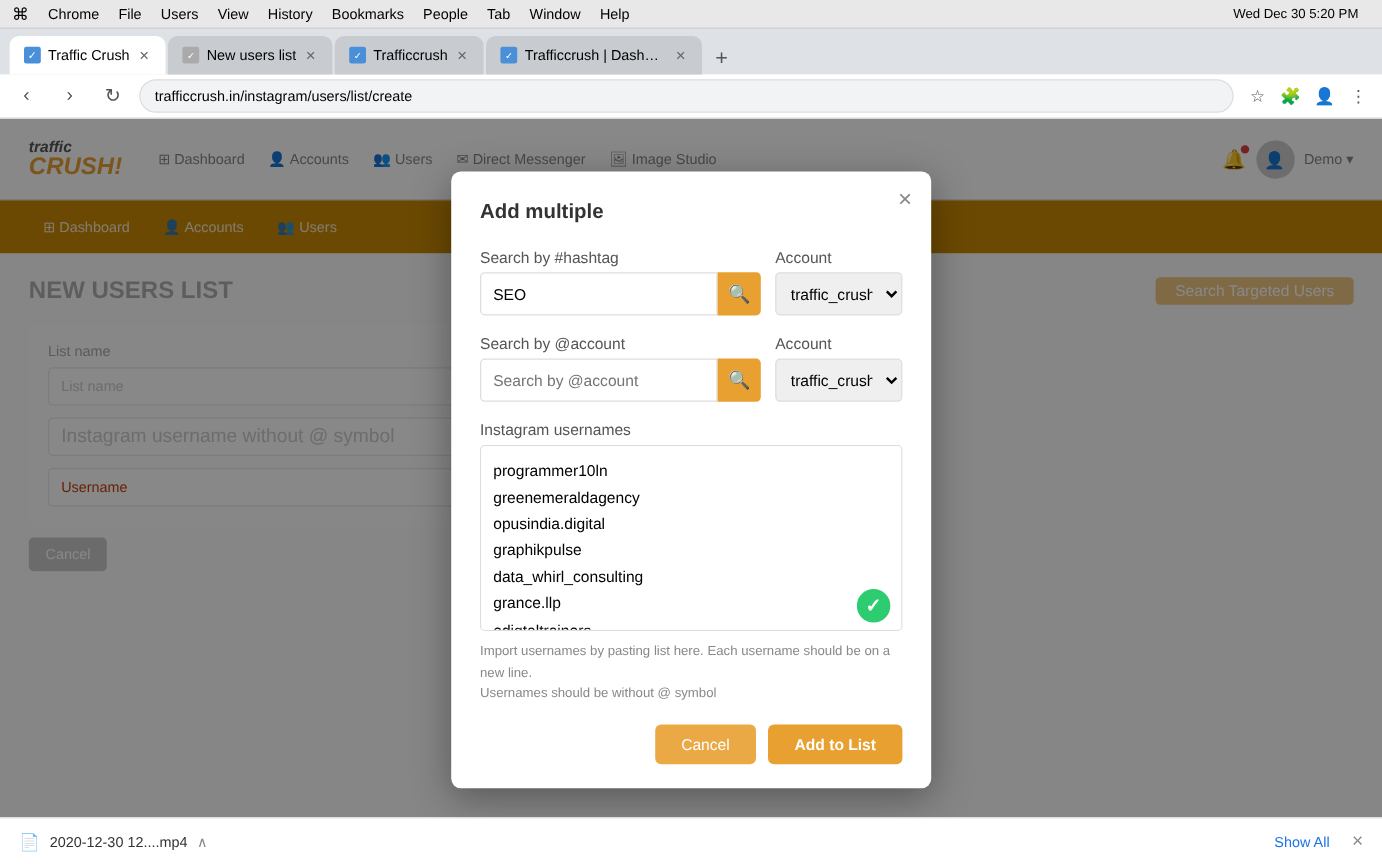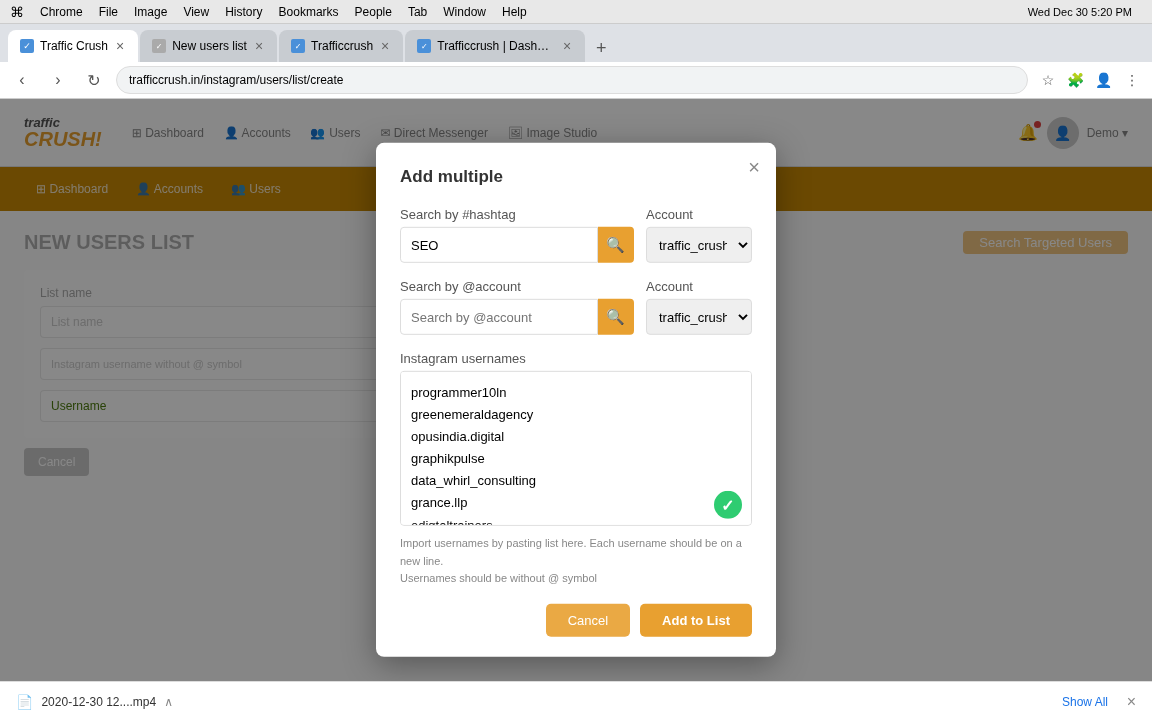--- a/index.html
+++ b/index.html
@@ -112,21 +112,21 @@
 </head>
 <body>
 
 <div class="full-layout">
 
   <div class="menubar">
     <div class="menubar-left">
       <span class="apple-icon">⌘</span>
       <span class="menubar-item">Chrome</span>
       <span class="menubar-item">File</span>
-      <span class="menubar-item">Image</span>
+      <span class="menubar-item">Users</span>
       <span class="menubar-item">View</span>
       <span class="menubar-item">History</span>
       <span class="menubar-item">Bookmarks</span>
       <span class="menubar-item">People</span>
       <span class="menubar-item">Tab</span>
       <span class="menubar-item">Window</span>
       <span class="menubar-item">Help</span>
     </div>
     <div class="menubar-right">
       <span>Wed Dec 30  5:20 PM</span>
@@ -200,22 +200,22 @@
         <span style="color:rgba(255,255,255,0.8); font-size:12px; padding:0 12px;">⊞ Dashboard</span>
         <span style="color:rgba(255,255,255,0.8); font-size:12px; padding:0 12px;">👤 Accounts</span>
         <span style="color:rgba(255,255,255,0.8); font-size:12px; padding:0 12px;">👥 Users</span>
       </div>
 
       <div style="padding:20px 24px; position:relative;">
         <div style="font-size:20px; font-weight:700; color:rgba(60,60,60,0.4); margin-bottom:16px;">NEW USERS LIST</div>
         <div style="background:rgba(255,255,255,0.5); border-radius:4px; padding:16px; margin-bottom:10px; max-width:500px;">
           <div style="font-size:12px; color:#aaa; margin-bottom:6px;">List name</div>
           <div style="height:32px; border:1px solid rgba(200,200,200,0.4); border-radius:4px; margin-bottom:10px; background:rgba(255,255,255,0.4); display:flex; align-items:center; padding:0 10px; color:#ccc; font-size:12px;">List name</div>
-          <div style="height:32px; border:1px solid rgba(200,200,200,0.4); border-radius:4px; margin-bottom:10px; background:rgba(255,255,255,0.4); display:flex; align-items:center; padding:0 10px; color:#ccc; font-size:11px;">Instagram username without @ symbol</div>
-          <div style="height:32px; border:1px solid rgba(200,200,200,0.4); border-radius:4px; background:rgba(255,255,255,0.4); display:flex; align-items:center; padding:0 10px; color:#4d7c0f; font-size:12px;">Username</div>
+          <div style="height:32px; border:1px solid rgba(200,200,200,0.4); border-radius:4px; margin-bottom:10px; background:rgba(255,255,255,0.4); display:flex; align-items:center; padding:0 10px; color:#ccc; font-size:16px;">Instagram username without @ symbol</div>
+          <div style="height:32px; border:1px solid rgba(200,200,200,0.4); border-radius:4px; background:rgba(255,255,255,0.4); display:flex; align-items:center; padding:0 10px; color:#c2410c; font-size:12px;">Username</div>
         </div>
         <button style="position:absolute; right:24px; top:20px; background:rgba(232,160,48,0.6); color:#fff; border:none; border-radius:4px; padding:4px 16px; font-size:13px;">Search Targeted Users</button>
         <div style="display:flex; gap:10px; margin-top:10px;">
           <button style="background:rgba(150,150,150,0.5); color:#fff; border:none; border-radius:4px; padding:7px 14px; font-size:12px;">Cancel</button>
         </div>
       </div>
     </div>
 
     <div style="position:absolute; inset:0; background:rgba(0,0,0,0.45); z-index:10;"></div>
 

